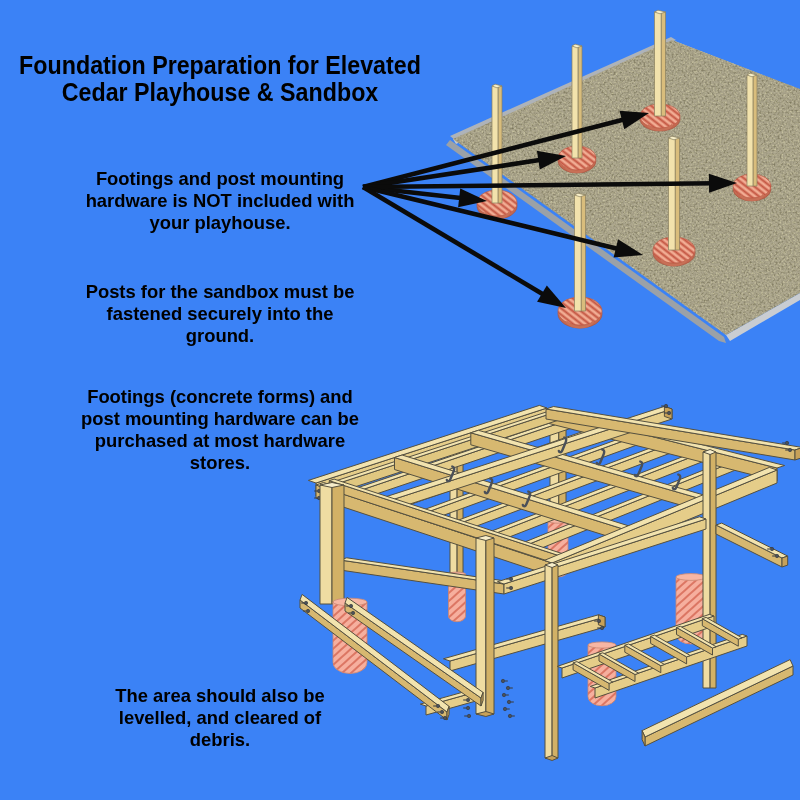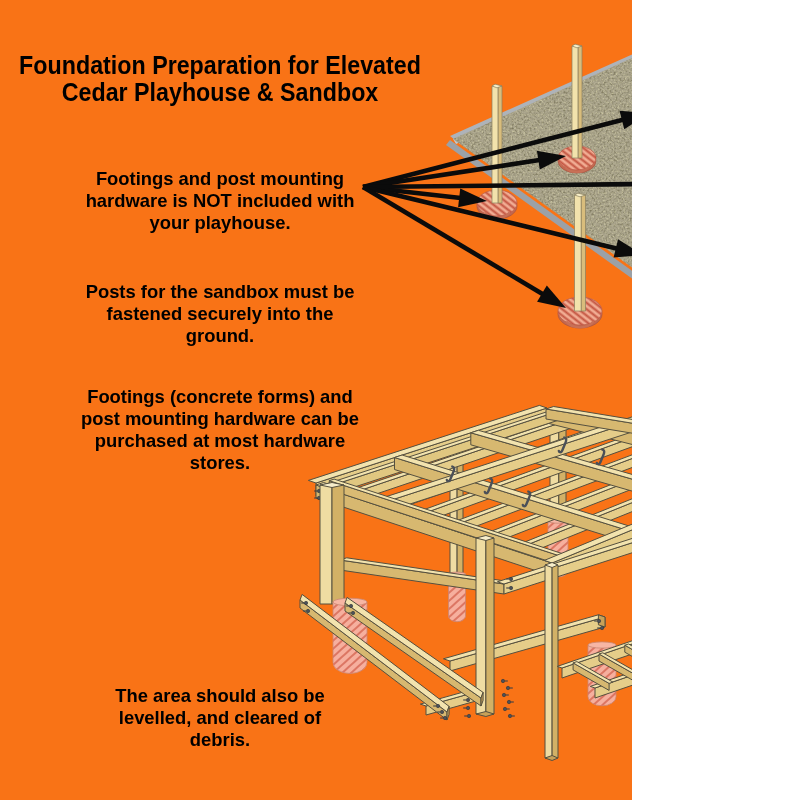--- a/index.html
+++ b/index.html
@@ -1,16 +1,16 @@
 <!DOCTYPE html>
 <html><head>
 <meta charset="utf-8">
 <style>
   html,body{margin:0;padding:0;background:#fff;}
-  #canvas{position:relative;width:632px;height:800px;background:#f97316;overflow:hidden;
+  #canvas{position:relative;width:800px;height:800px;background:#3b82f6;overflow:hidden;
           font-family:"Liberation Sans",sans-serif;}
   #artwork{position:absolute;left:0;top:0;}
   .txt{position:absolute;left:-2px;width:444px;text-align:center;font-weight:bold;color:#000;}
   #title-block{top:52px;font-size:25px;line-height:27.1px;transform:scaleX(0.93);transform-origin:50% 0;}
   .note{font-size:18.4px;line-height:22px;}
   #note-0{top:167.5px;}
   #note-1{top:280.5px;}
   #note-2{top:385.5px;}
   #note-3{top:684.5px;}
   .line{white-space:nowrap;}

